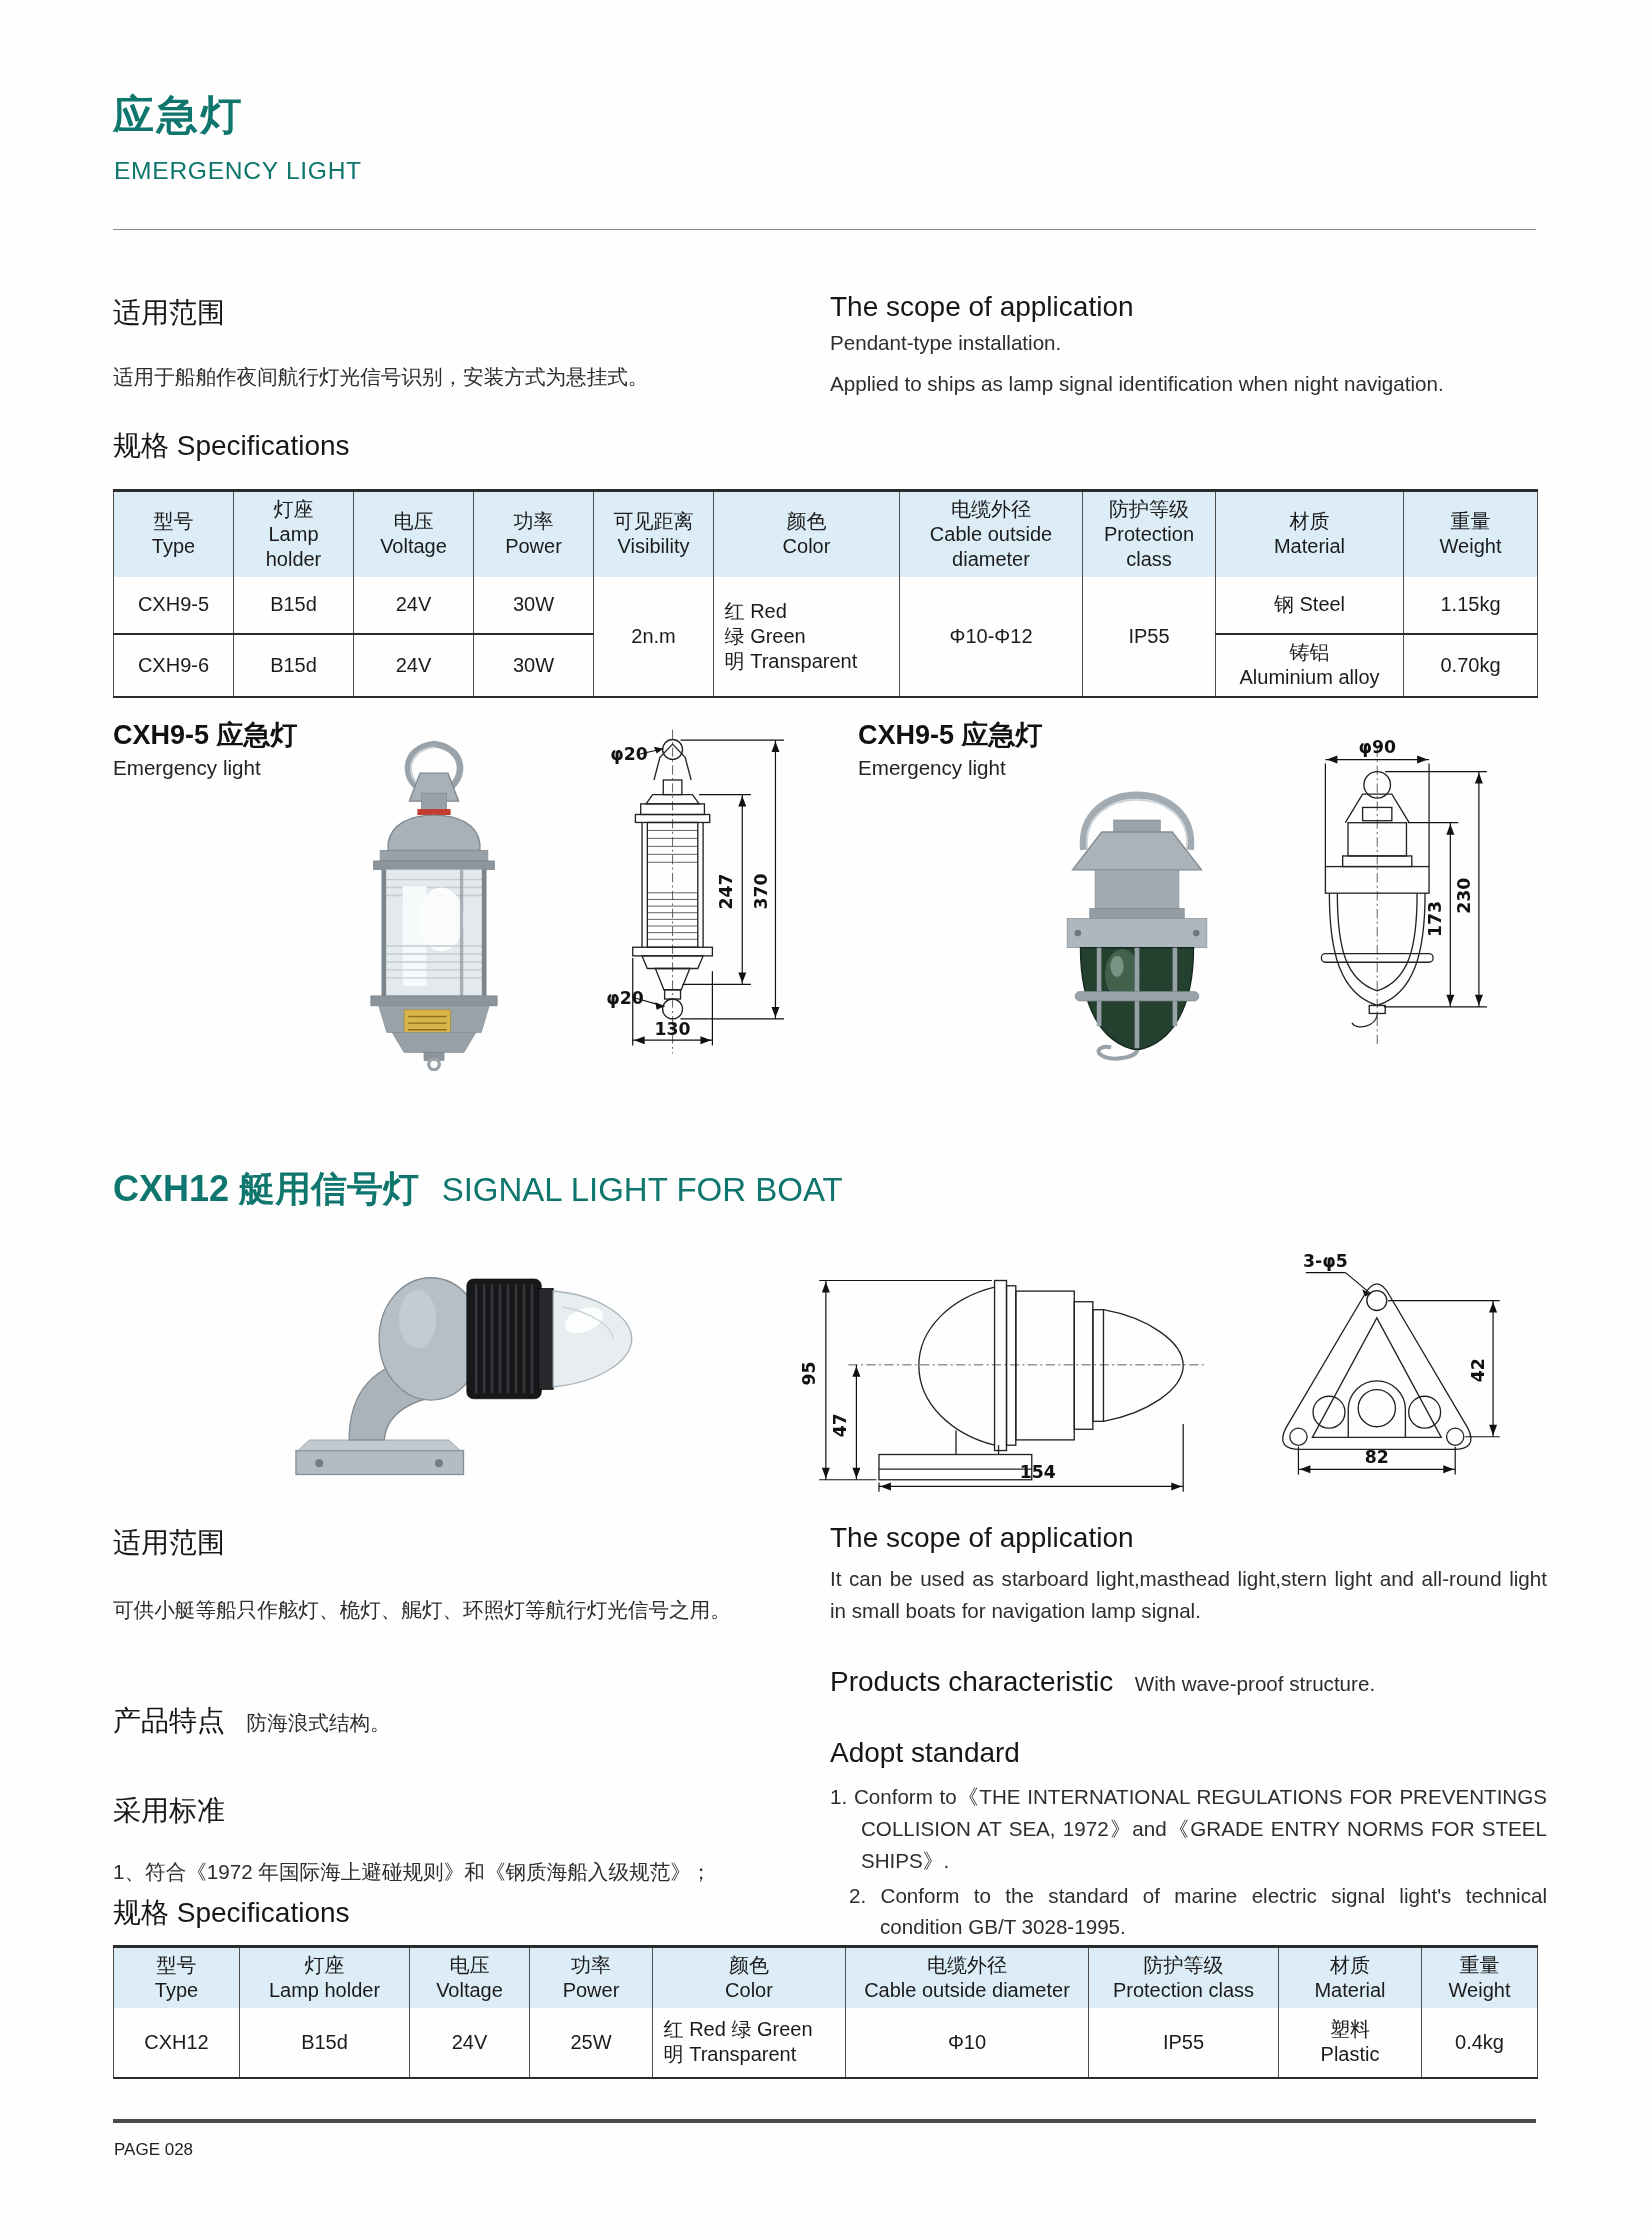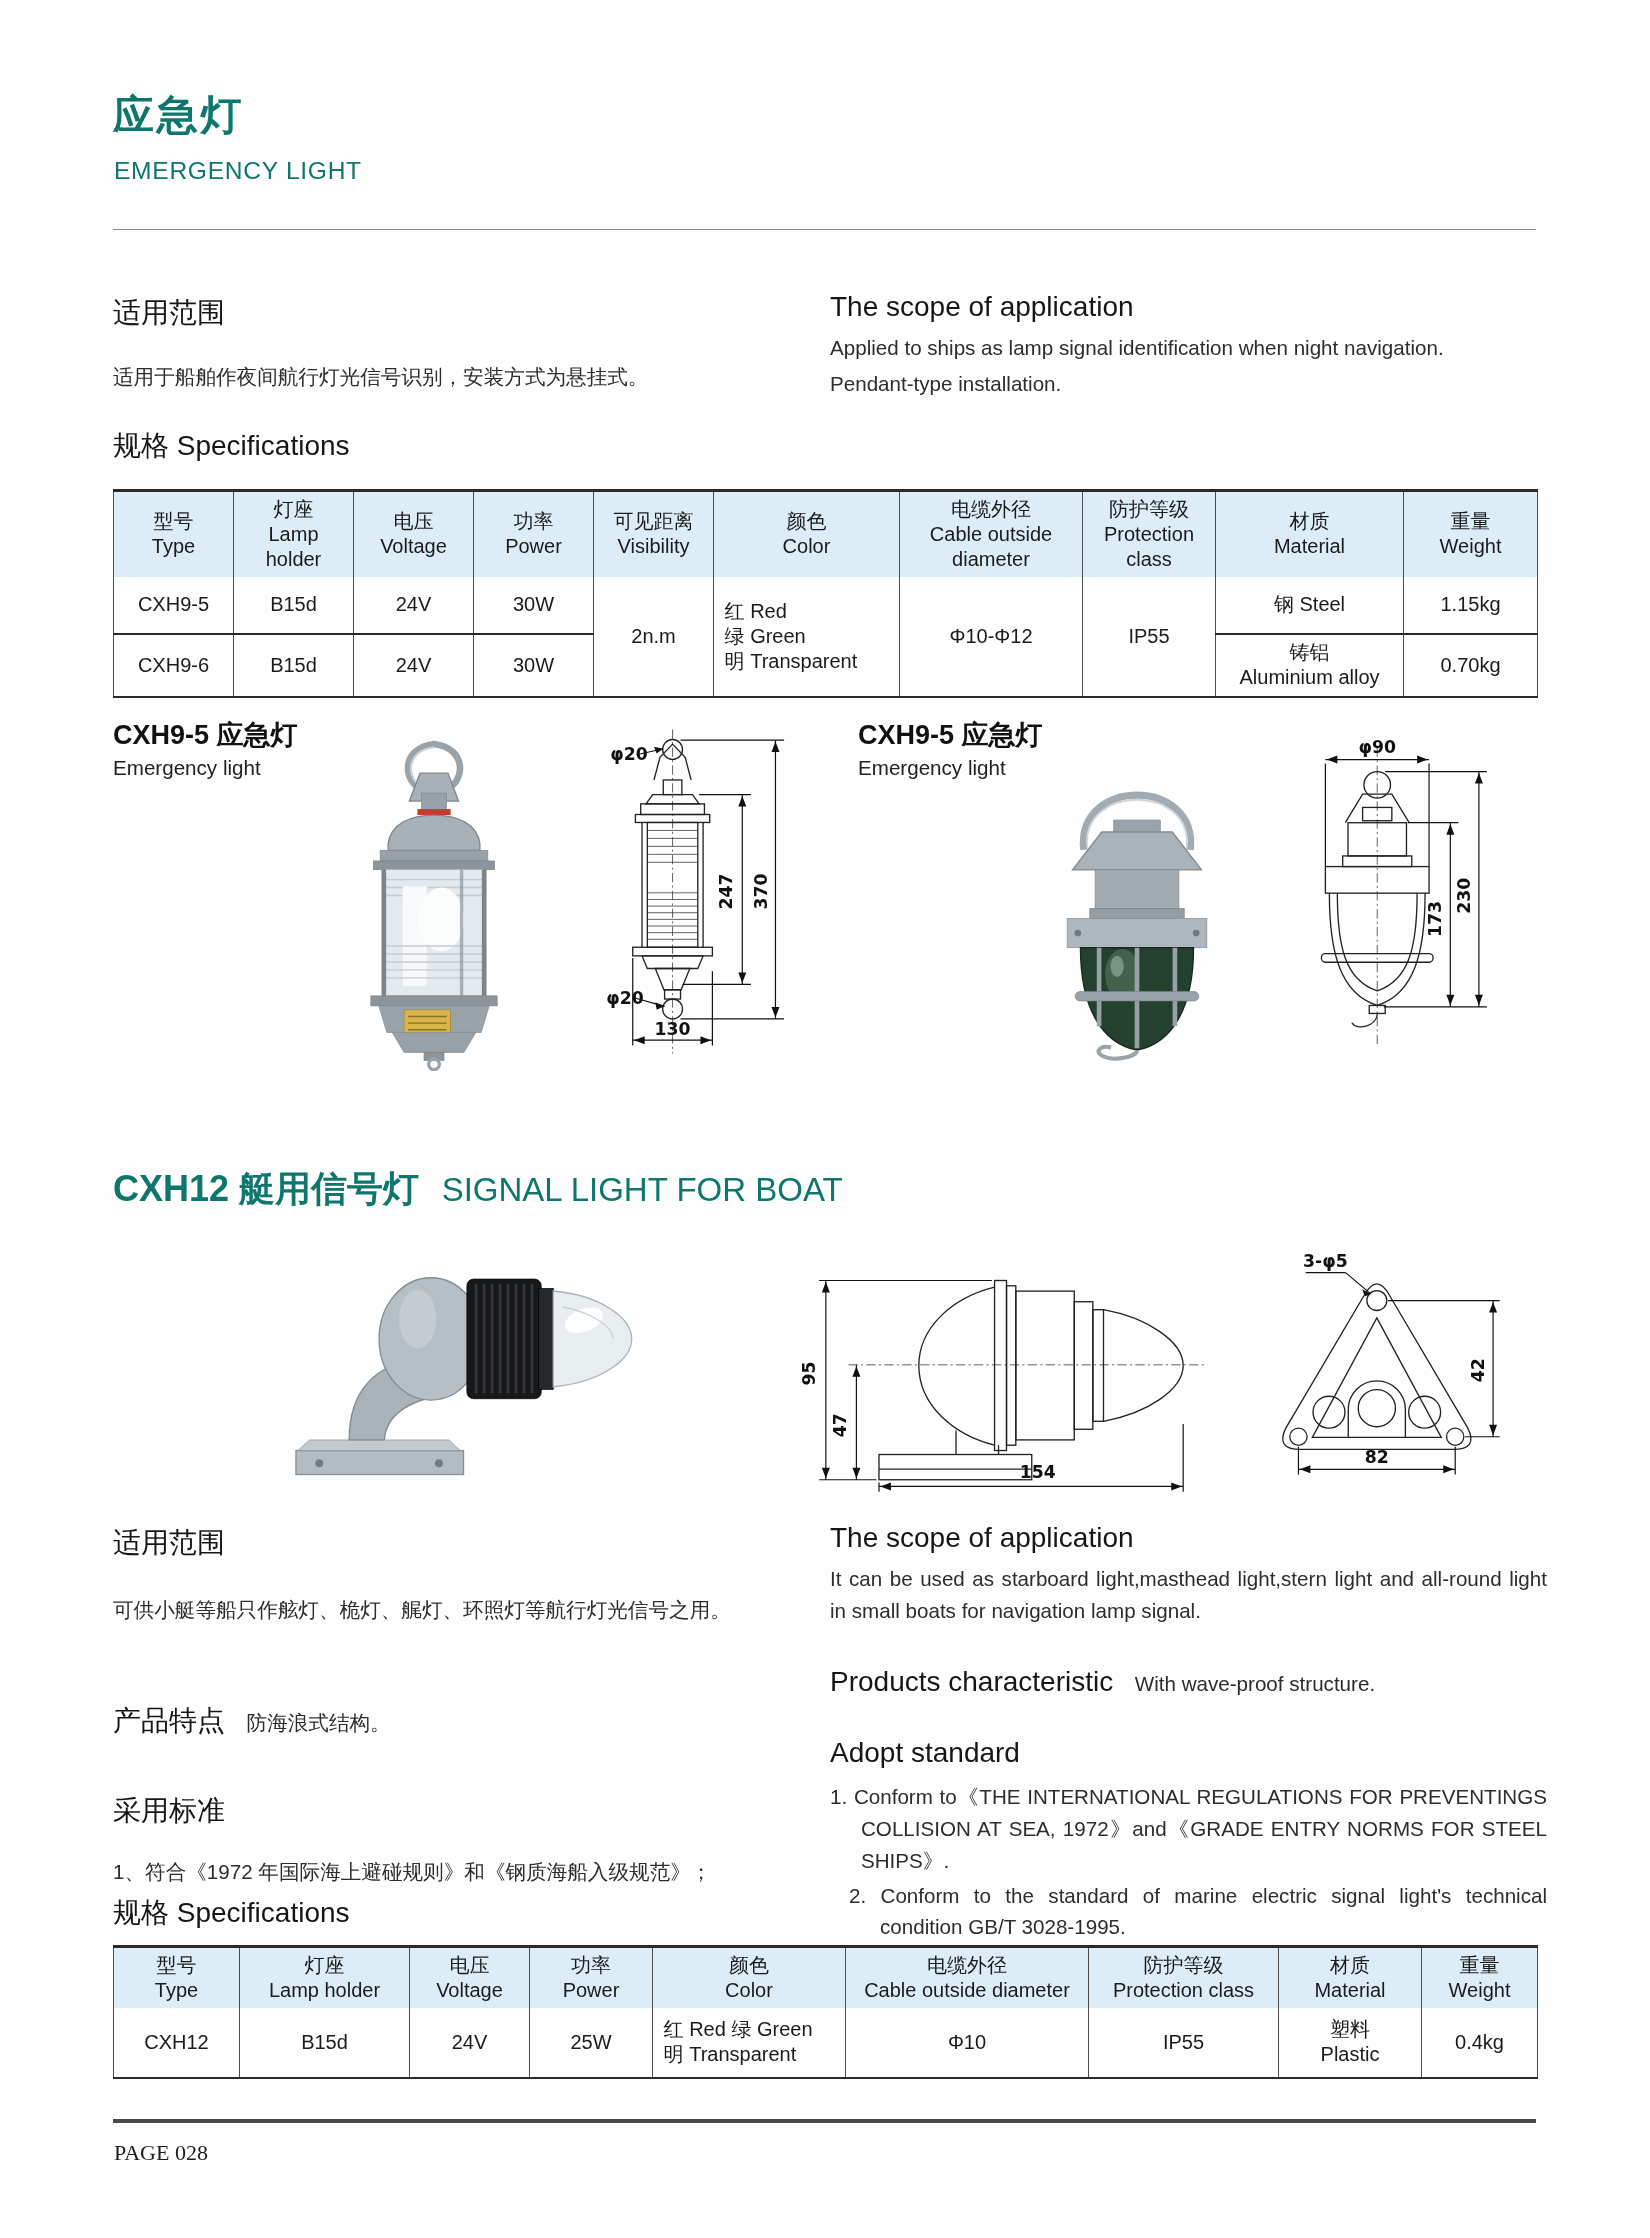--- a/index.html
+++ b/index.html
@@ -14,21 +14,21 @@
   .rule { background:#8a8a8a; height:1.3px; }
   .rule-dark { background:#4a4a4a; height:4px; }
   h2.sec { font-size:28px; font-weight:500; color:#161616; margin:0; }
   .body-txt { font-size:20.6px; color:#2d2d2d; line-height:1.55; margin:0; }
   .just { text-align:justify; }
   .inline-note { font-size:20.6px; color:#2d2d2d; font-weight:400; margin-left:18.6px; }
   .prod-title { font-size:27px; font-weight:700; color:#111; margin:0; }
   .prod-sub { font-size:20.6px; color:#222; margin:2.7px 0 0 0; }
   .cxh12-zh { font-size:36px; font-weight:700; }
   .cxh12-en { font-size:33px; font-weight:500; margin-left:22.6px; }
-  .footer-txt { font-size:22px; color:#1d1d1d;font-family:Liberation Serif, serif; }
+  .footer-txt { font-size:17px; color:#1d1d1d; }
 
   
   .spec-table { border-collapse:collapse; table-layout:fixed; width:100%;
     border-top:3.3px solid #2b2b2b; border-bottom:2.7px solid #2b2b2b; }
   .spec-table th, .spec-table td {
     border-left:1.3px solid #4e4e4e; border-right:1.3px solid #4e4e4e;
     text-align:center; font-weight:400; padding:2.7px 5.3px; font-size:20px;
     color:#1b1b1b; line-height:1.25; overflow:hidden;
   }
   .spec-table th { background:#ddedf8; }
@@ -55,22 +55,22 @@
   <div class="abs title-zh accent" style="left:113px; top:88px;">应急灯</div>
   <div class="abs title-en accent" style="left:114px; top:157px;">EMERGENCY LIGHT</div>
   <div class="abs rule" style="left:113px; top:229px; width:1423px;"></div>
 
   <div class="abs" style="left:113px; top:294px; width:678px;">
     <h2 class="sec">适用范围</h2>
     <p class="body-txt" style="margin-top:29px;">适用于船舶作夜间航行灯光信号识别，安装方式为悬挂式。</p>
   </div>
   <div class="abs" style="left:830px; top:291px; width:717px;">
     <h2 class="sec">The scope of application</h2>
+    <p class="body-txt" style="margin-top:4px;">Pendant-type installation.</p>
     <p class="body-txt" style="margin-top:9.3px;">Applied to ships as lamp signal identification when night navigation.</p>
-    <p class="body-txt" style="margin-top:4px;">Pendant-type installation.</p>
   </div>
 
   <h2 class="sec abs" style="left:113px; top:427px;">规格 Specifications</h2>
 
   <div class="abs" style="left:113px; top:489px; width:1423px;">
     <table class="spec-table">
       <colgroup>
         <col style="width:120px">
           <col style="width:120px">
           <col style="width:120px">

